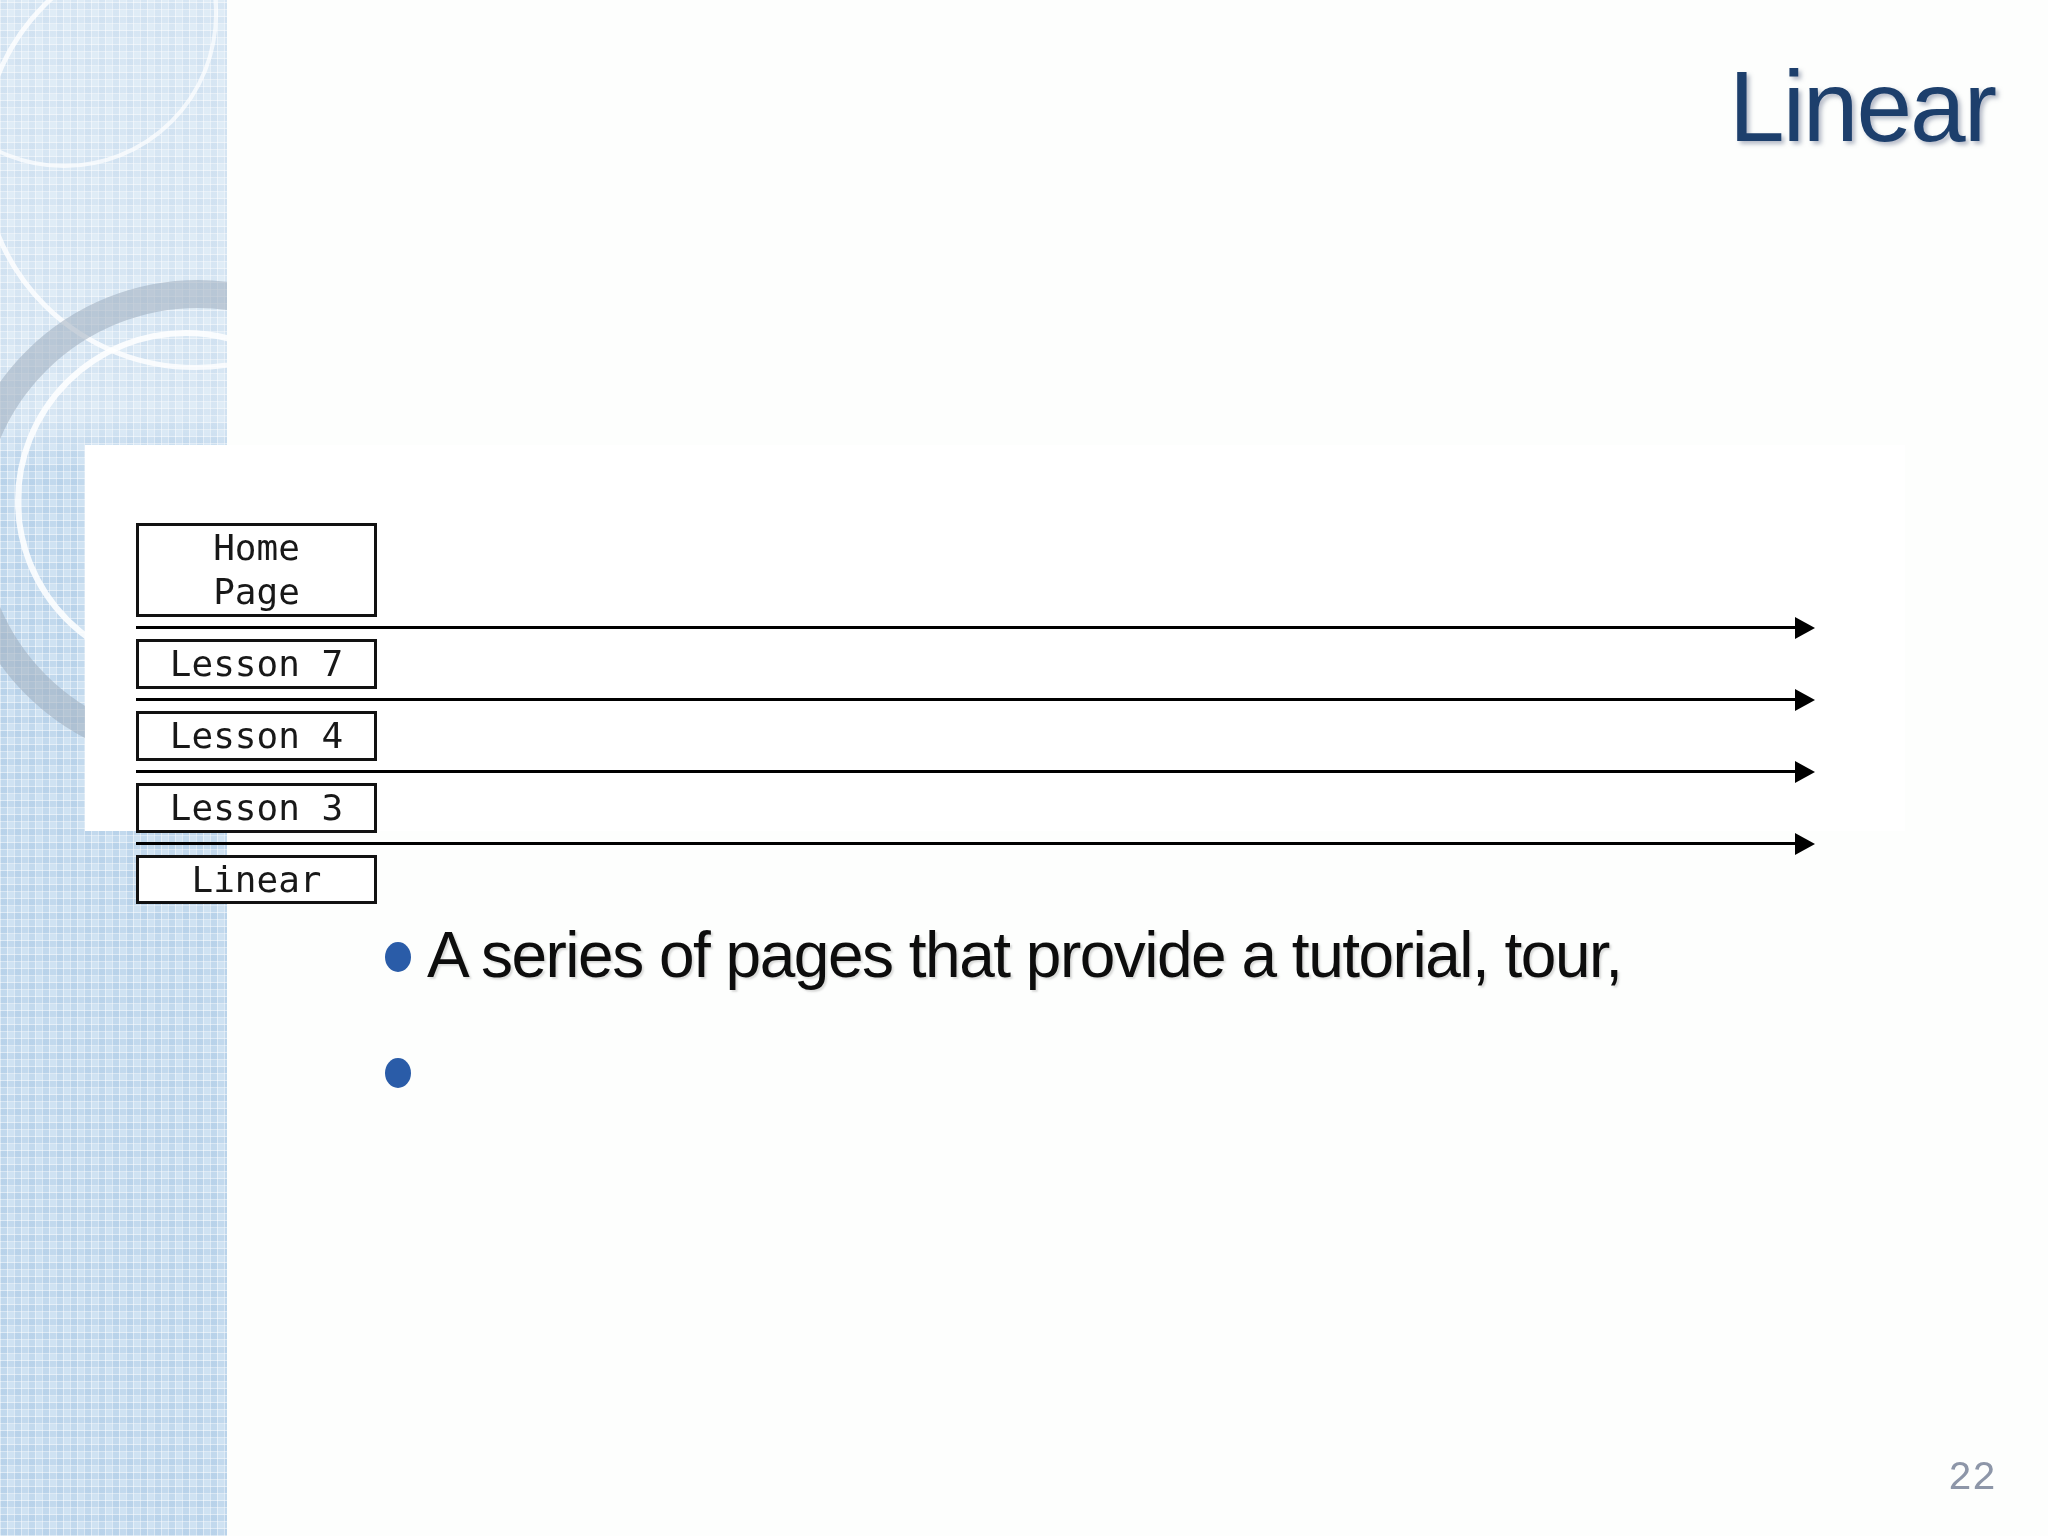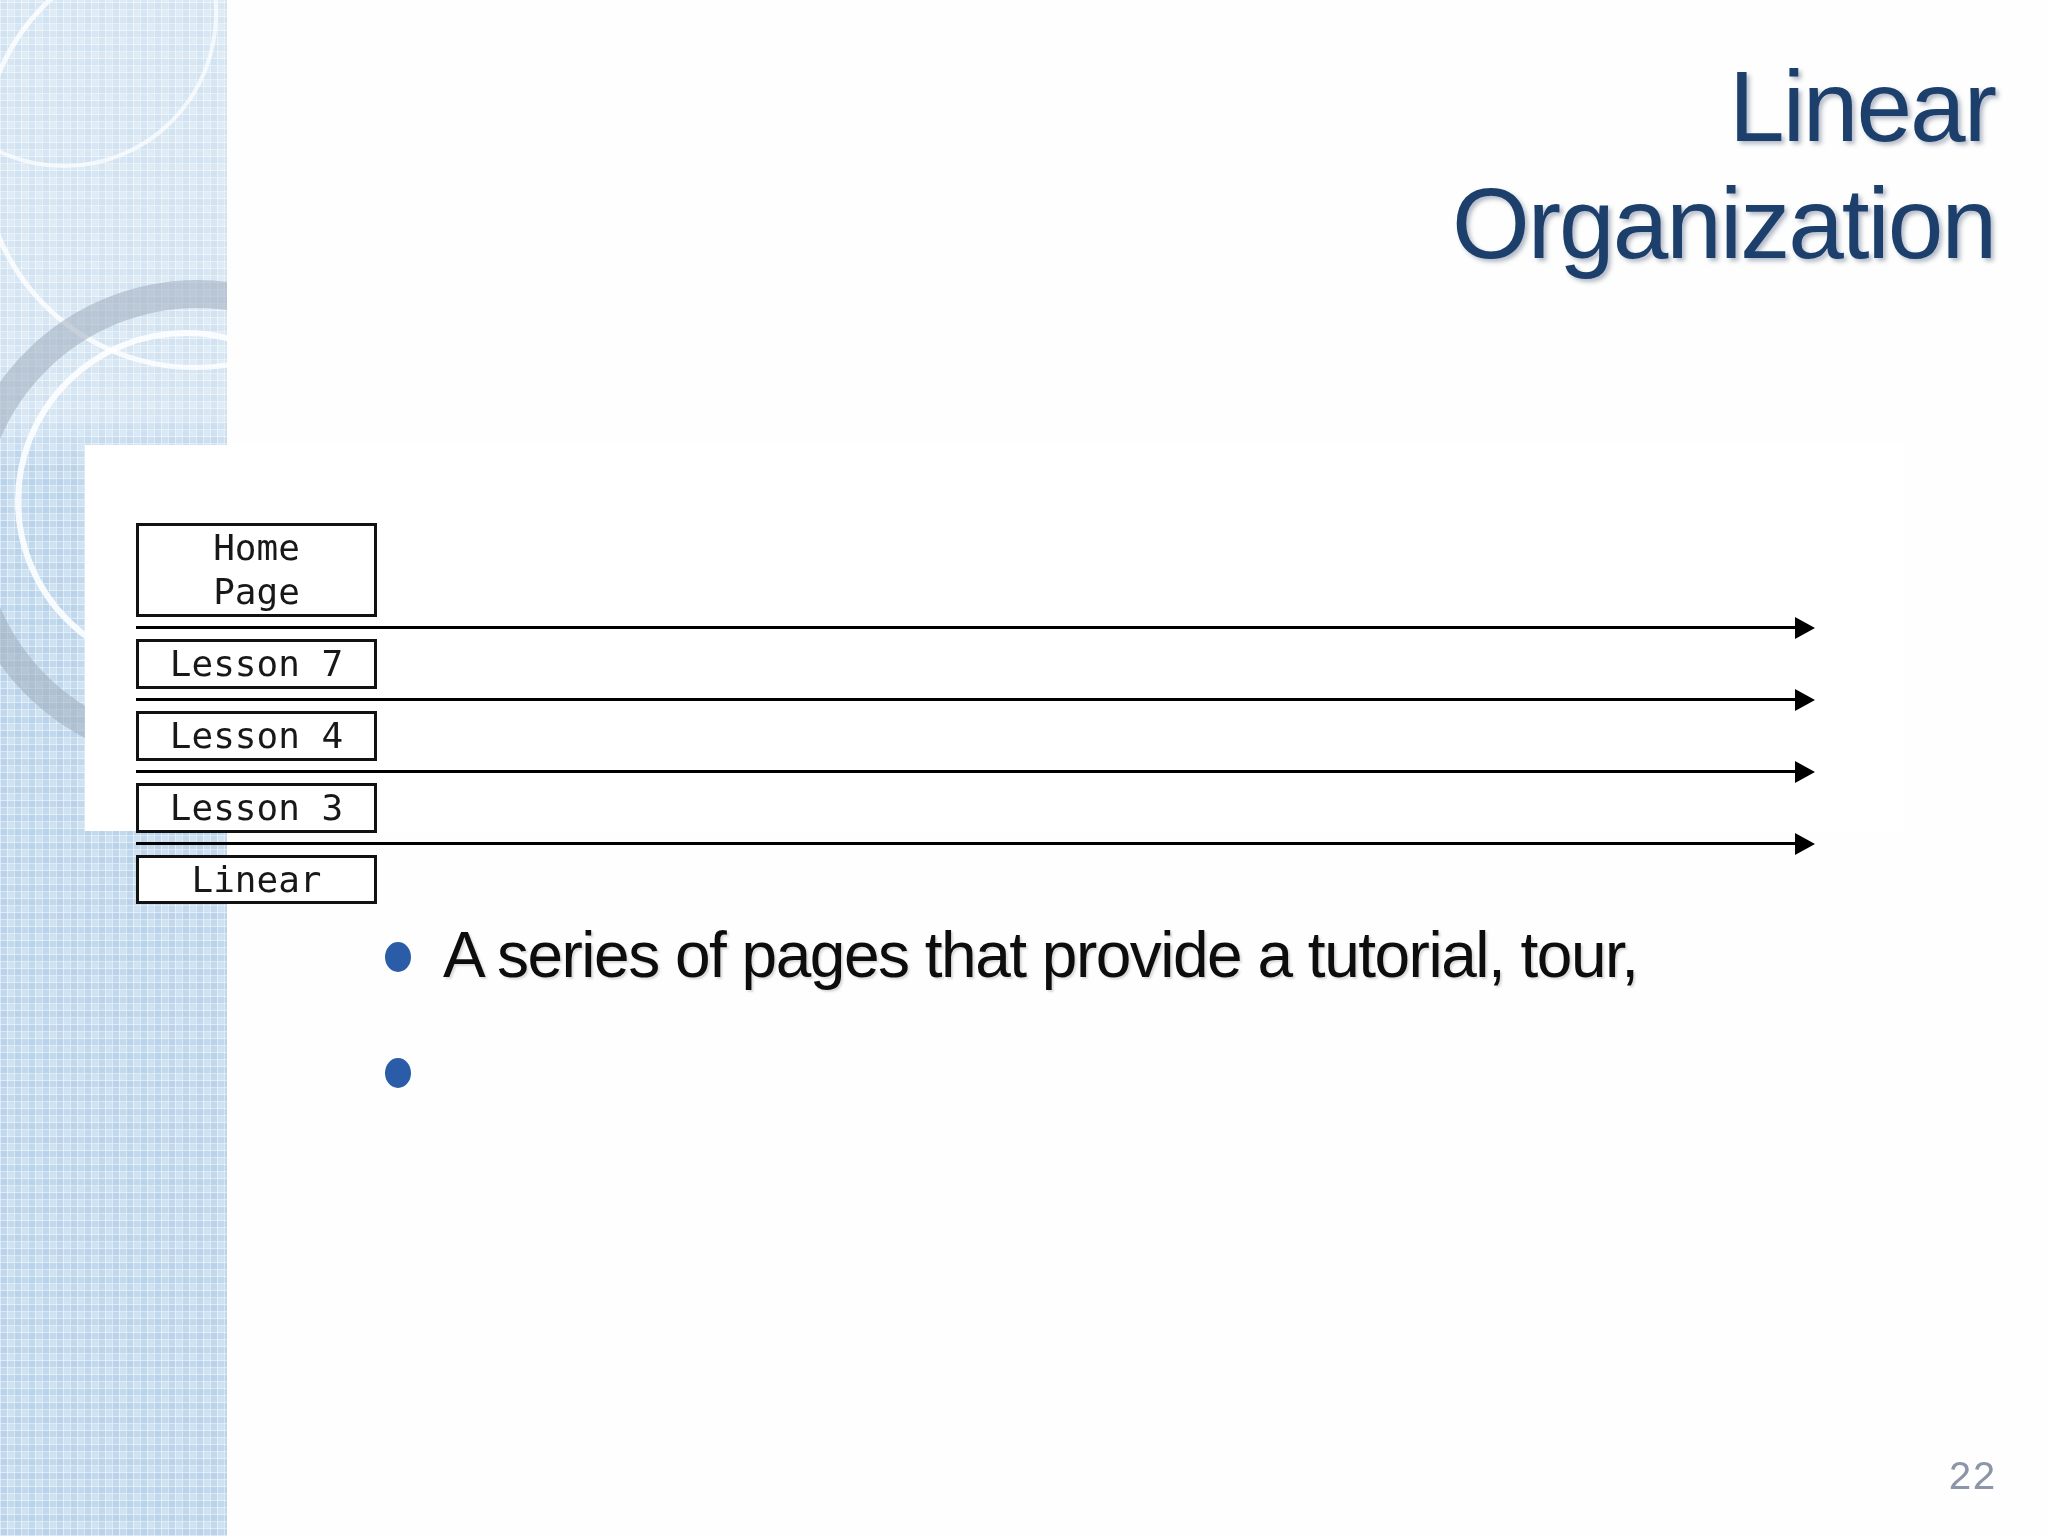--- a/index.html
+++ b/index.html
@@ -81,21 +81,21 @@
   .title span{display:block;}
 
   
   .bullets{position:absolute;left:385px;top:903px;width:1570px;}
   .bullet{display:flex;align-items:flex-start;margin-bottom:12px;}
   .bullet .dot{
     flex:none;width:26px;height:30px;border-radius:50%;
     background:var(--bullet-dot);margin-top:39px;
   }
   .bullet .btext{
-    margin-left:32px;
+    margin-left:16px;
     font-size:64px;line-height:104px;letter-spacing:-1.5px;
     color:var(--body-text);
     text-shadow:2px 2px 2px rgba(140,140,140,.3);
   }
   .btext span{display:block;}
 
   
   .page-number{
     position:absolute;right:52px;top:1456px;
     font-family:Liberation Mono, monospace;
@@ -111,21 +111,20 @@
     <div class="decor-circle ring-a"></div>
     <div class="decor-circle ring-b"></div>
     <div class="decor-circle ring-gray"></div>
     <div class="decor-circle ring-inner"></div>
   </div>
 
   <div class="diagram-panel"></div>
 
   <div class="title">
     <span>Linear</span>
-    <span>Organization</span>
   </div>
 
   <div class="diagram-row">
 
     <div class="node">
       <span>Home</span>
       <span>Page</span>
     </div>
 
     <div class="connector">

